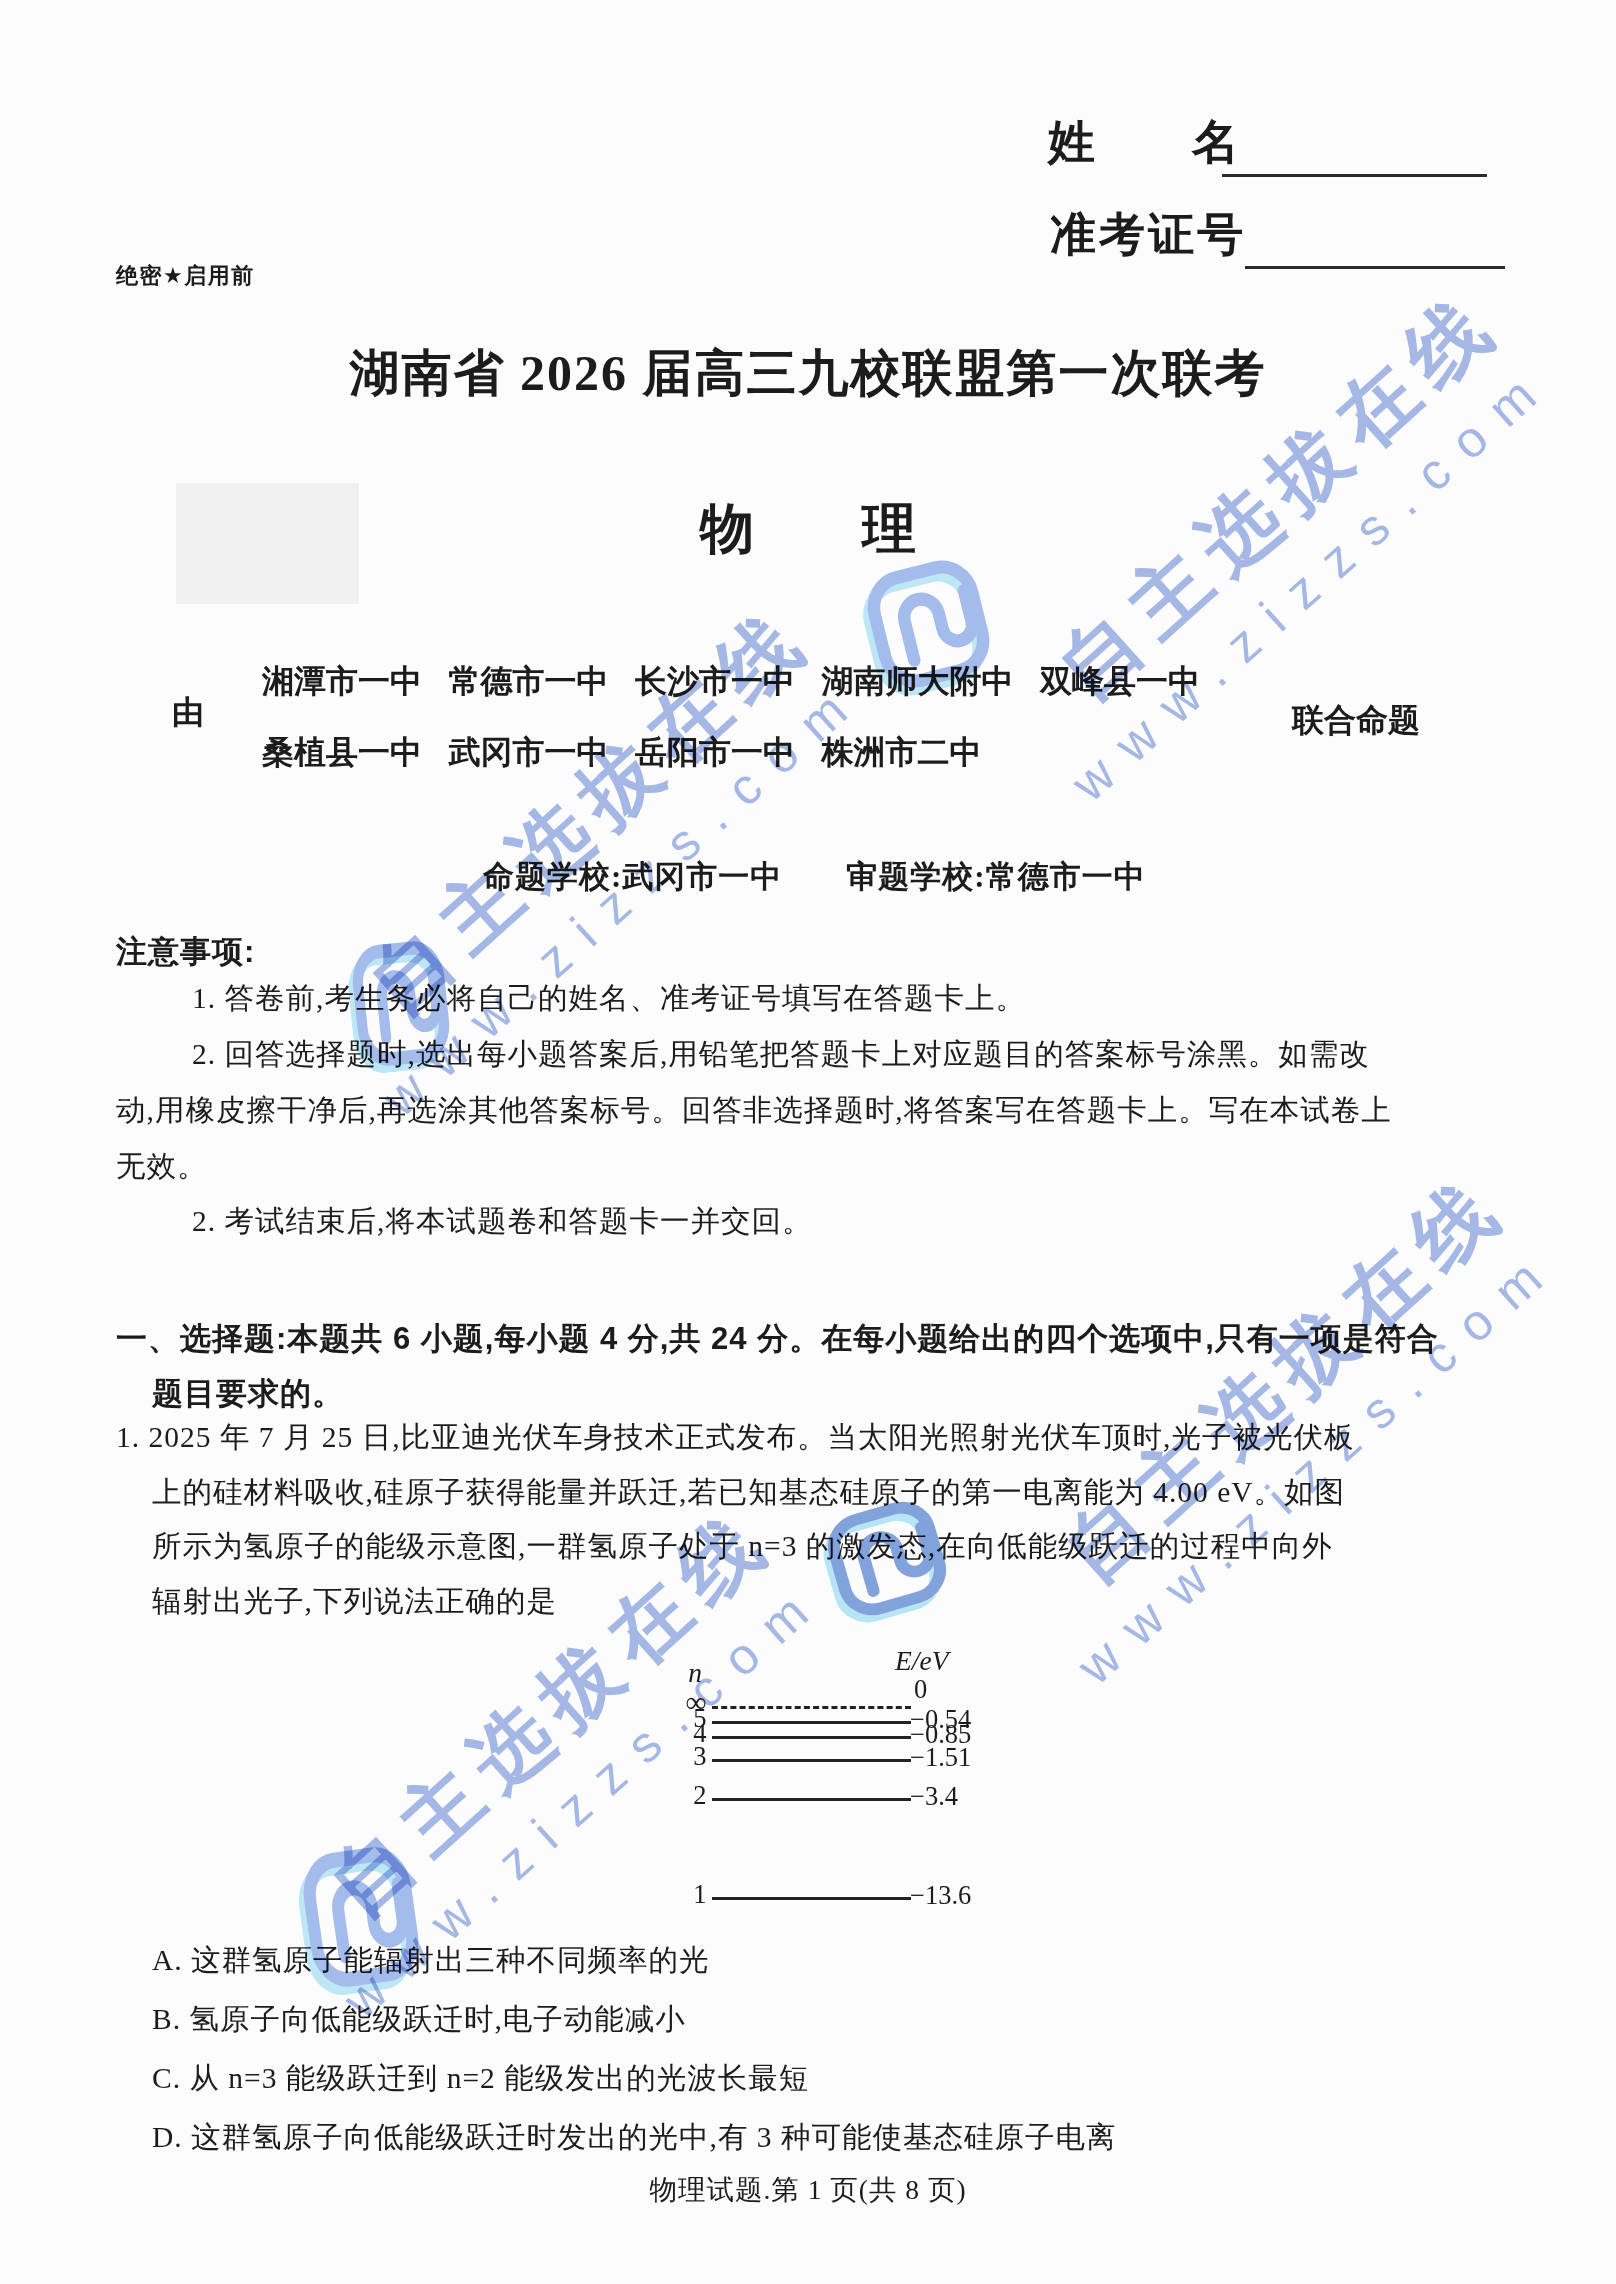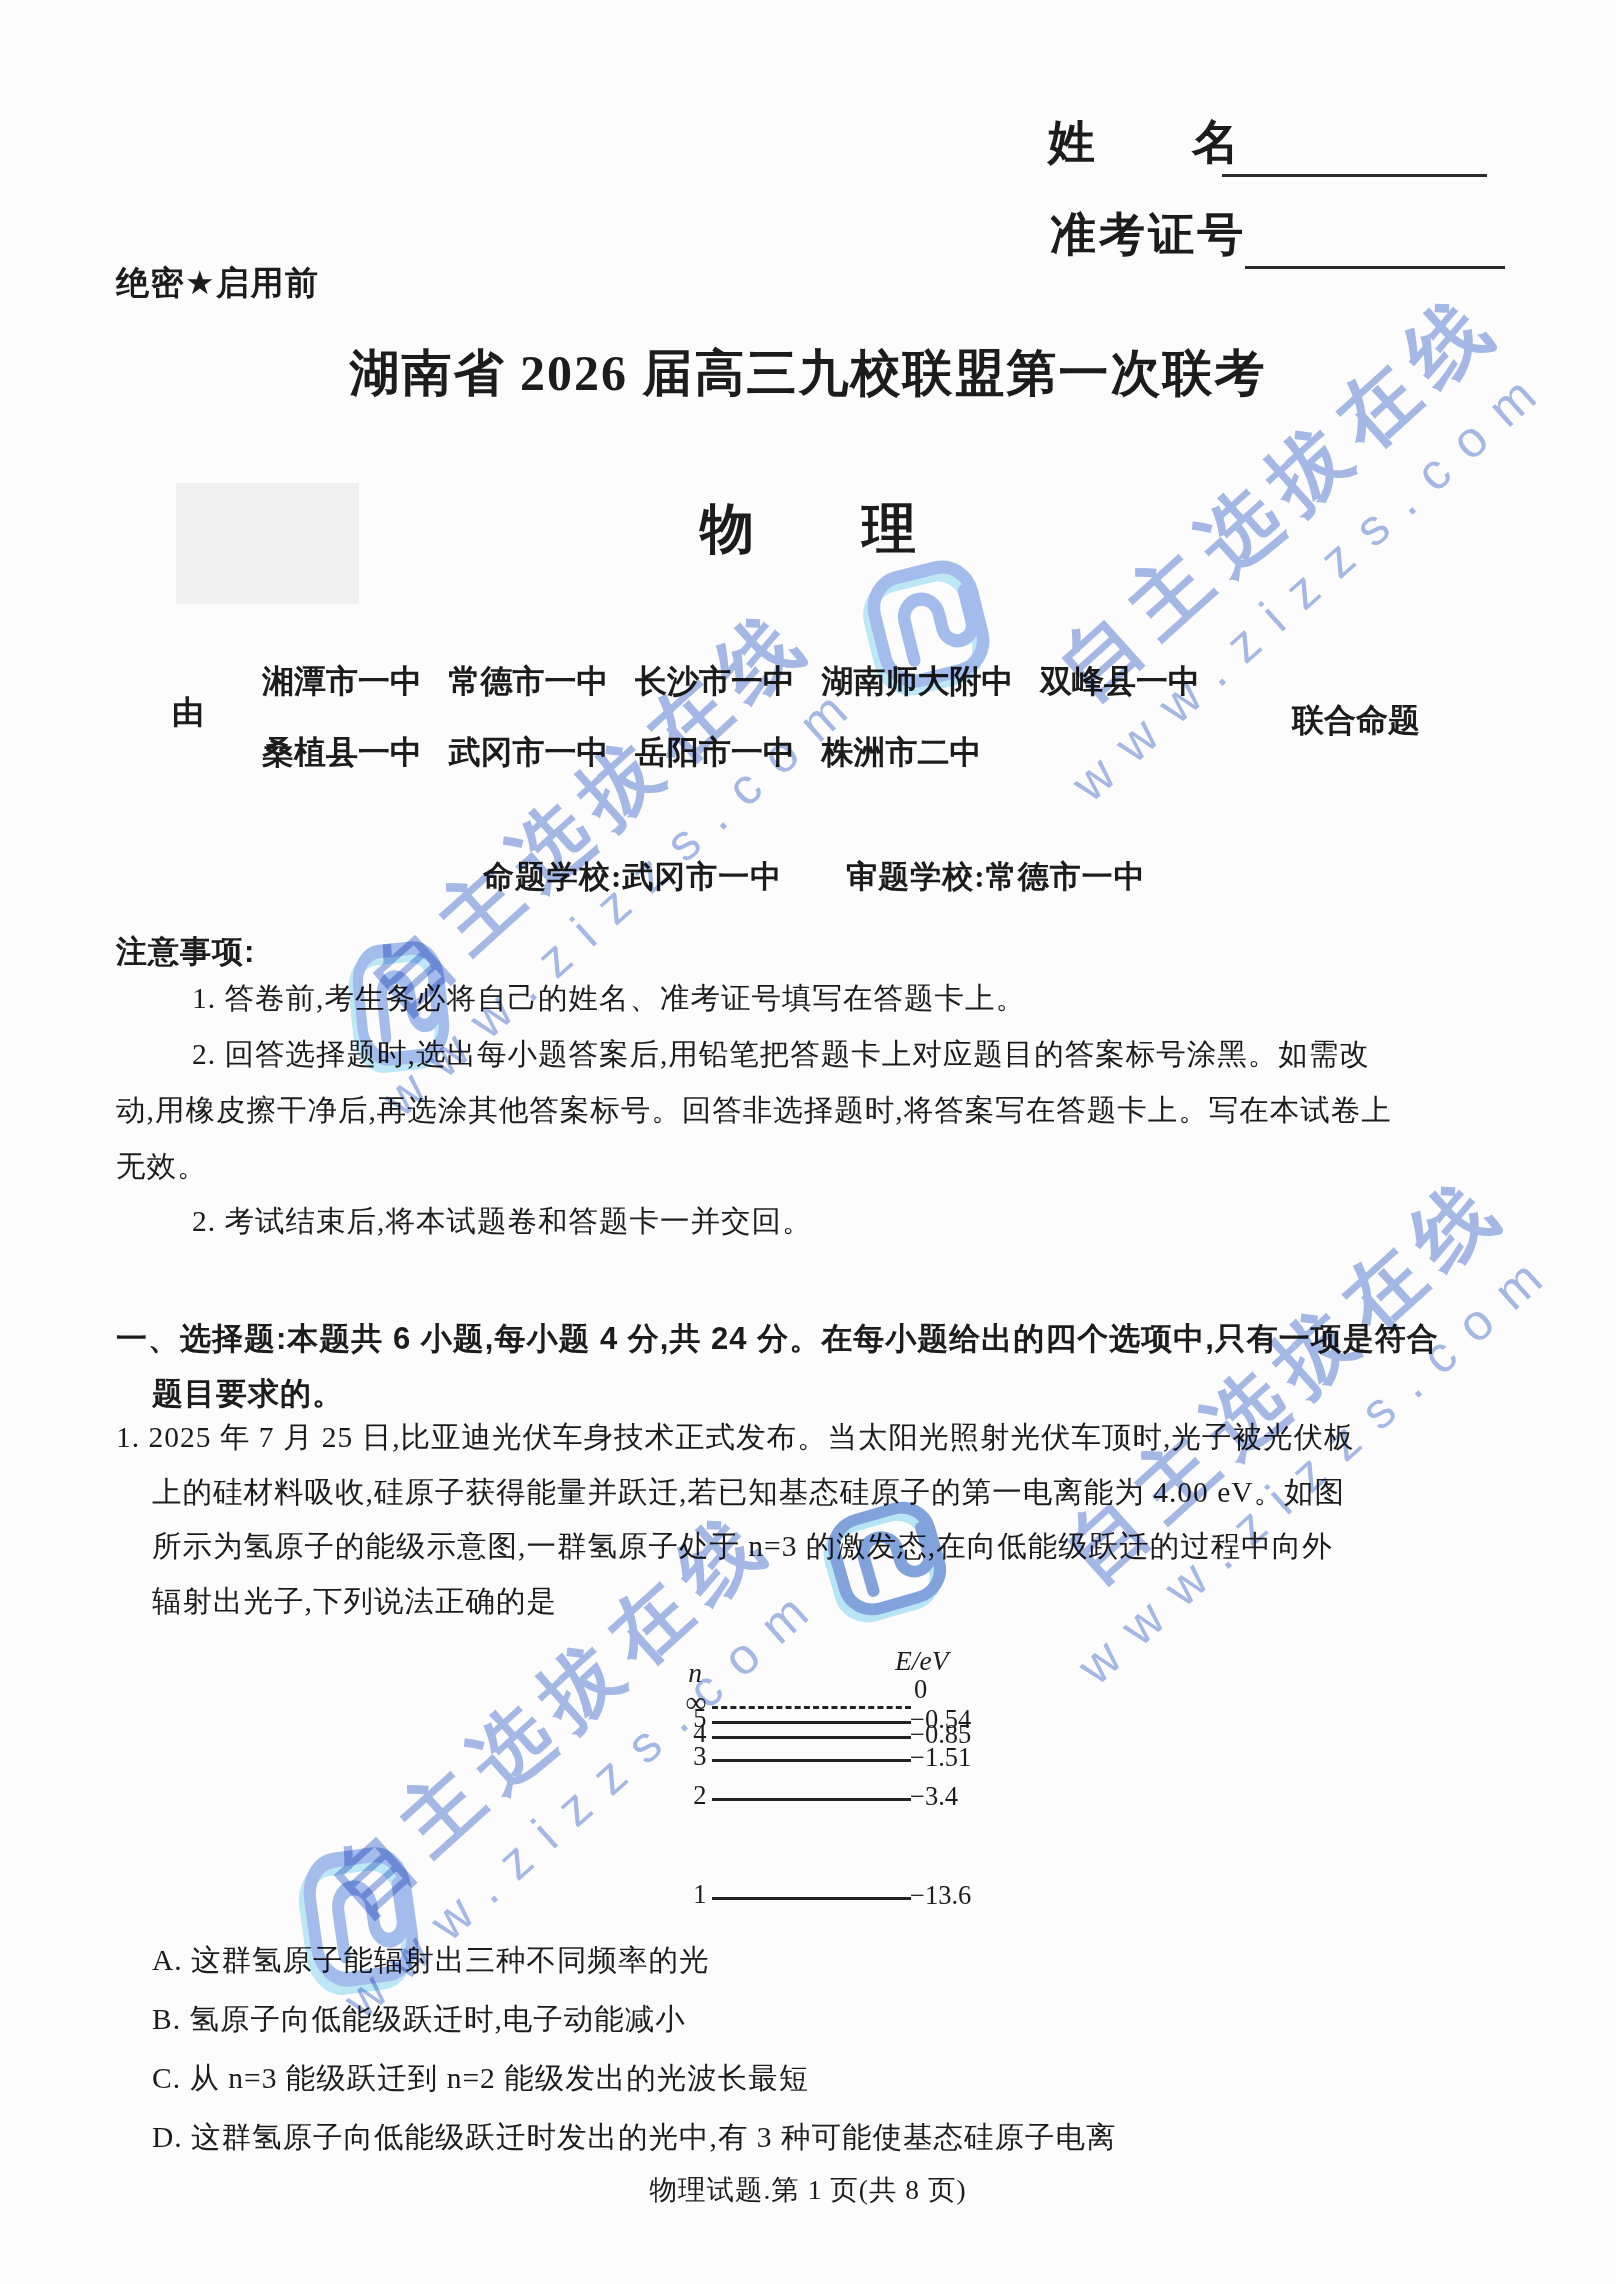--- a/index.html
+++ b/index.html
@@ -13,21 +13,21 @@
   .body-text{font-size:29.5px;letter-spacing:1px;white-space:nowrap;}
   .center{left:0;width:100%;text-align:center;}
 
   
   .name-label{left:1048px;top:111px;font-size:47px;font-weight:700;letter-spacing:1px;white-space:nowrap;}
   .examno-label{left:1050px;top:204px;font-size:46px;font-weight:700;letter-spacing:3.1px;white-space:nowrap;}
   .fill-line{height:0;border-top:3.1px solid #2b2b2b;}
   .name-line{left:1222px;top:174px;width:265px;}
   .examno-line{left:1245px;top:266px;width:260px;}
 
-  .secrecy{left:116px;top:261px;font-size:33px;letter-spacing:1.5px;}
+  .secrecy{left:116px;top:261px;font-size:22px;letter-spacing:1.5px;}
   .main-title{top:340px;font-size:50px;letter-spacing:2px;font-weight:700;}
   .subject-title{top:493px;font-size:54px;font-weight:700;}
   .scan-artifact{left:176px;top:483px;width:183px;height:121px;background:#e9e9e9;opacity:.65;}
 
   .org-prefix{left:172px;top:691px;font-size:32px;font-weight:700;}
   .org-row{left:250px;display:flex;gap:26.5px;font-size:32px;font-weight:700;white-space:nowrap;margin-left:12px;}
   .org-row1{top:660px;}
   .org-row2{top:731px;}
   .org-suffix{left:1292px;top:699px;font-size:32px;font-weight:700;white-space:nowrap;}
   .proposer{left:483px;top:856px;font-size:31px;font-weight:700;letter-spacing:1px;white-space:nowrap;}

